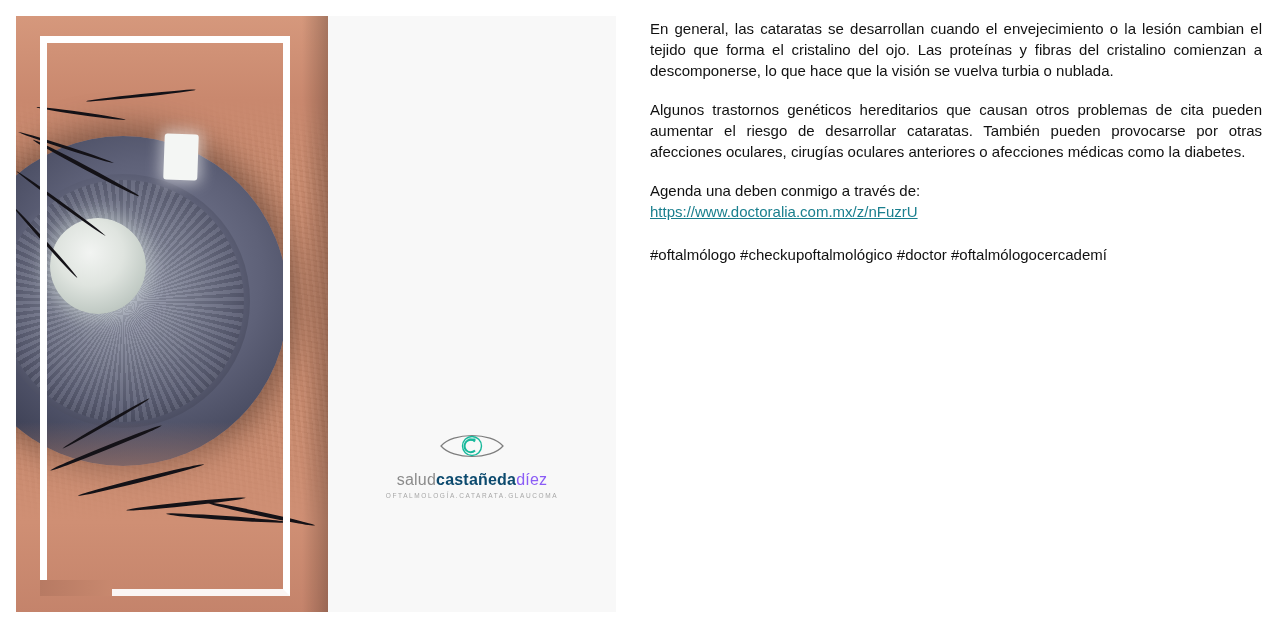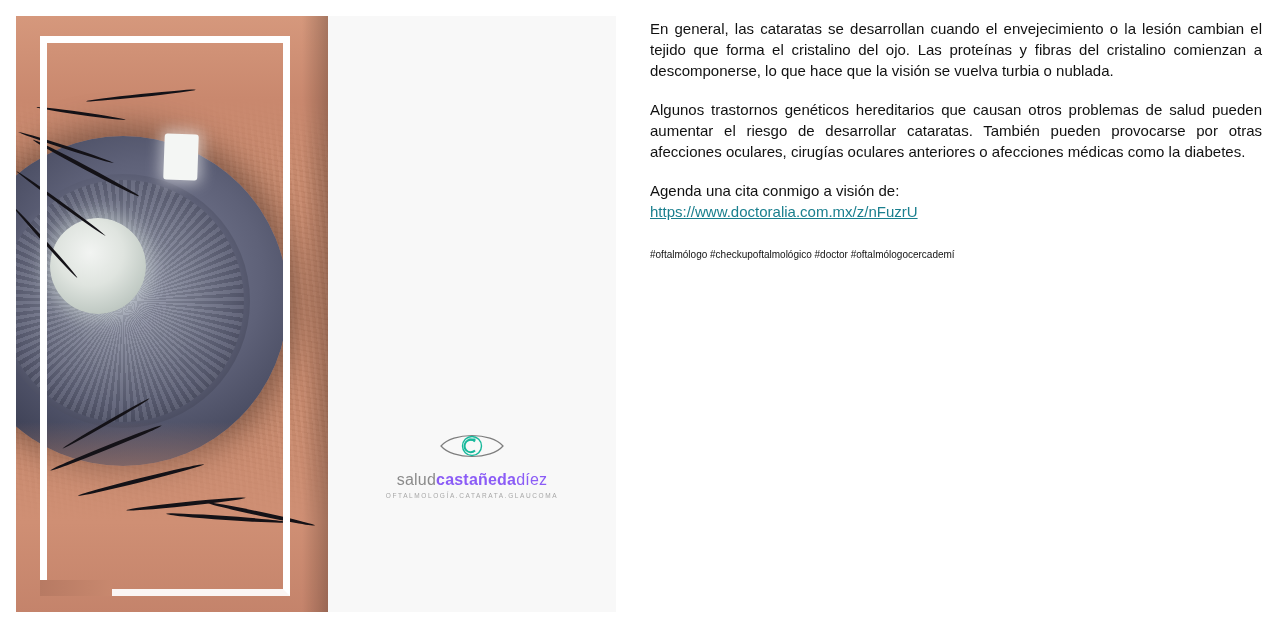--- a/index.html
+++ b/index.html
@@ -198,21 +198,21 @@
     display: block;
   }
   .brand-name {
     margin-top: 7px;
     font-size: 16px;
     color: #8b8b8b;
     letter-spacing: .2px;
     white-space: nowrap;
   }
   .brand-name b {
-    color: #8b5cf6;
+    color: #0c4a6e;
     font-weight: 700;
   }
   .brand-name .last {
     color: #8b5cf6;
     font-weight: 400;
   }
   .brand-tag {
     margin-top: 3px;
     font-size: 6.5px;
     letter-spacing: 1.6px;
@@ -242,21 +242,21 @@
     text-align: left;
   }
   .link {
     color: #1a7f8e;
     text-decoration: underline;
     word-break: break-all;
     text-align: center;
   }
   .hashtags {
     margin-top: 22px;
-    font-size: 10px;
+    font-size: 15px;
     color: #111111;
   }
 </style>
 </head>
 <body>
 
 <div class="page">
 
   <div class="media-card">
 
@@ -301,21 +301,21 @@
           <rect x="29.5" y="10.5" width="7" height="2" fill="#17b89b"></rect>
         </svg>
         <div class="brand-name"><span>salud</span><b>castañeda</b><span class="last">díez</span></div>
         <div class="brand-tag">OFTALMOLOGÍA.CATARATA.GLAUCOMA</div>
       </div>
     </div>
   </div>
 
   <div class="article">
     <p>En general, las cataratas se desarrollan cuando el envejecimiento o la lesión cambian el tejido que forma el cristalino del ojo. Las proteínas y fibras del cristalino comienzan a descomponerse, lo que hace que la visión se vuelva turbia o nublada.</p>
-    <p>Algunos trastornos genéticos hereditarios que causan otros problemas de salud pueden aumentar el riesgo de desarrollar cataratas. También pueden provocarse por otras afecciones oculares, cirugías oculares anteriores o afecciones médicas como la diabetes.</p>
+    <p>Algunos trastornos genéticos hereditarios que causan otros problemas de cita pueden aumentar el riesgo de desarrollar cataratas. También pueden provocarse por otras afecciones oculares, cirugías oculares anteriores o afecciones médicas como la diabetes.</p>
     <p class="nojustify last-block">
-      <span>Agenda una cita conmigo a visión de:</span><br>
+      <span>Agenda una deben conmigo a través de:</span><br>
       <a class="link" href="#">https://www.doctoralia.com.mx/z/nFuzrU</a>
     </p>
     <div class="hashtags">#oftalmólogo #checkupoftalmológico #doctor #oftalmólogocercademí</div>
   </div>
 
 </div>
 
 </body></html>

